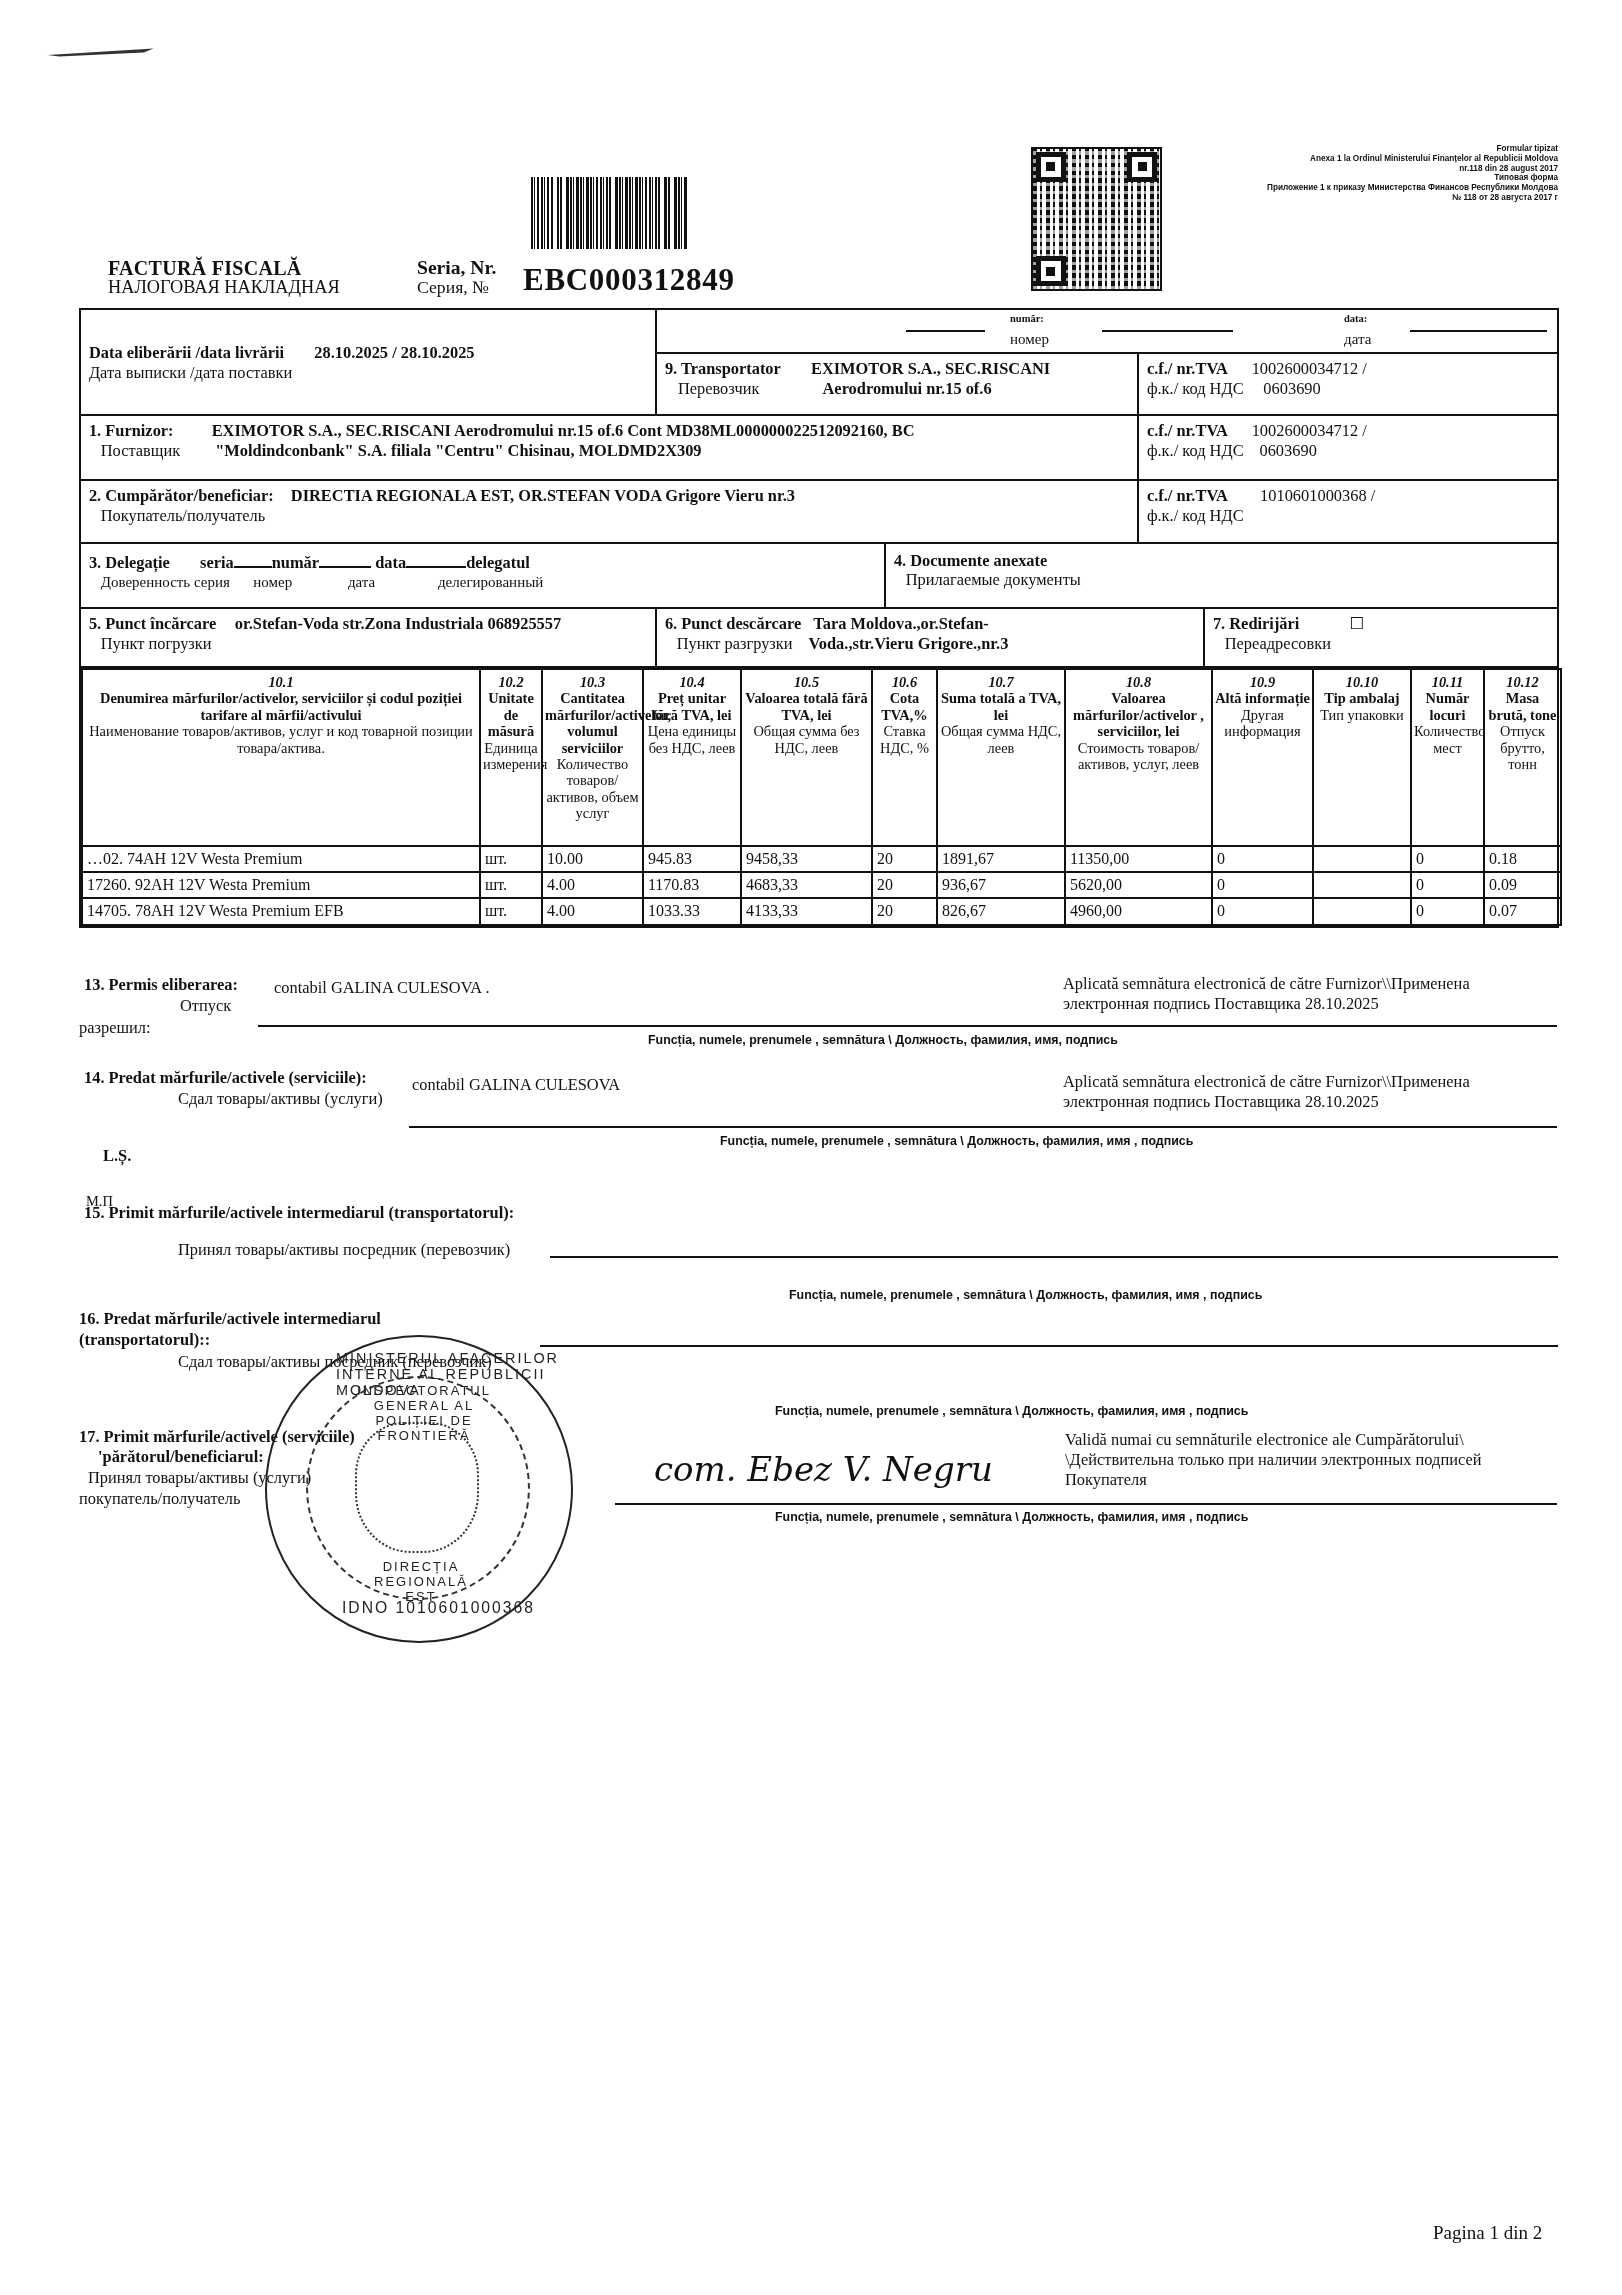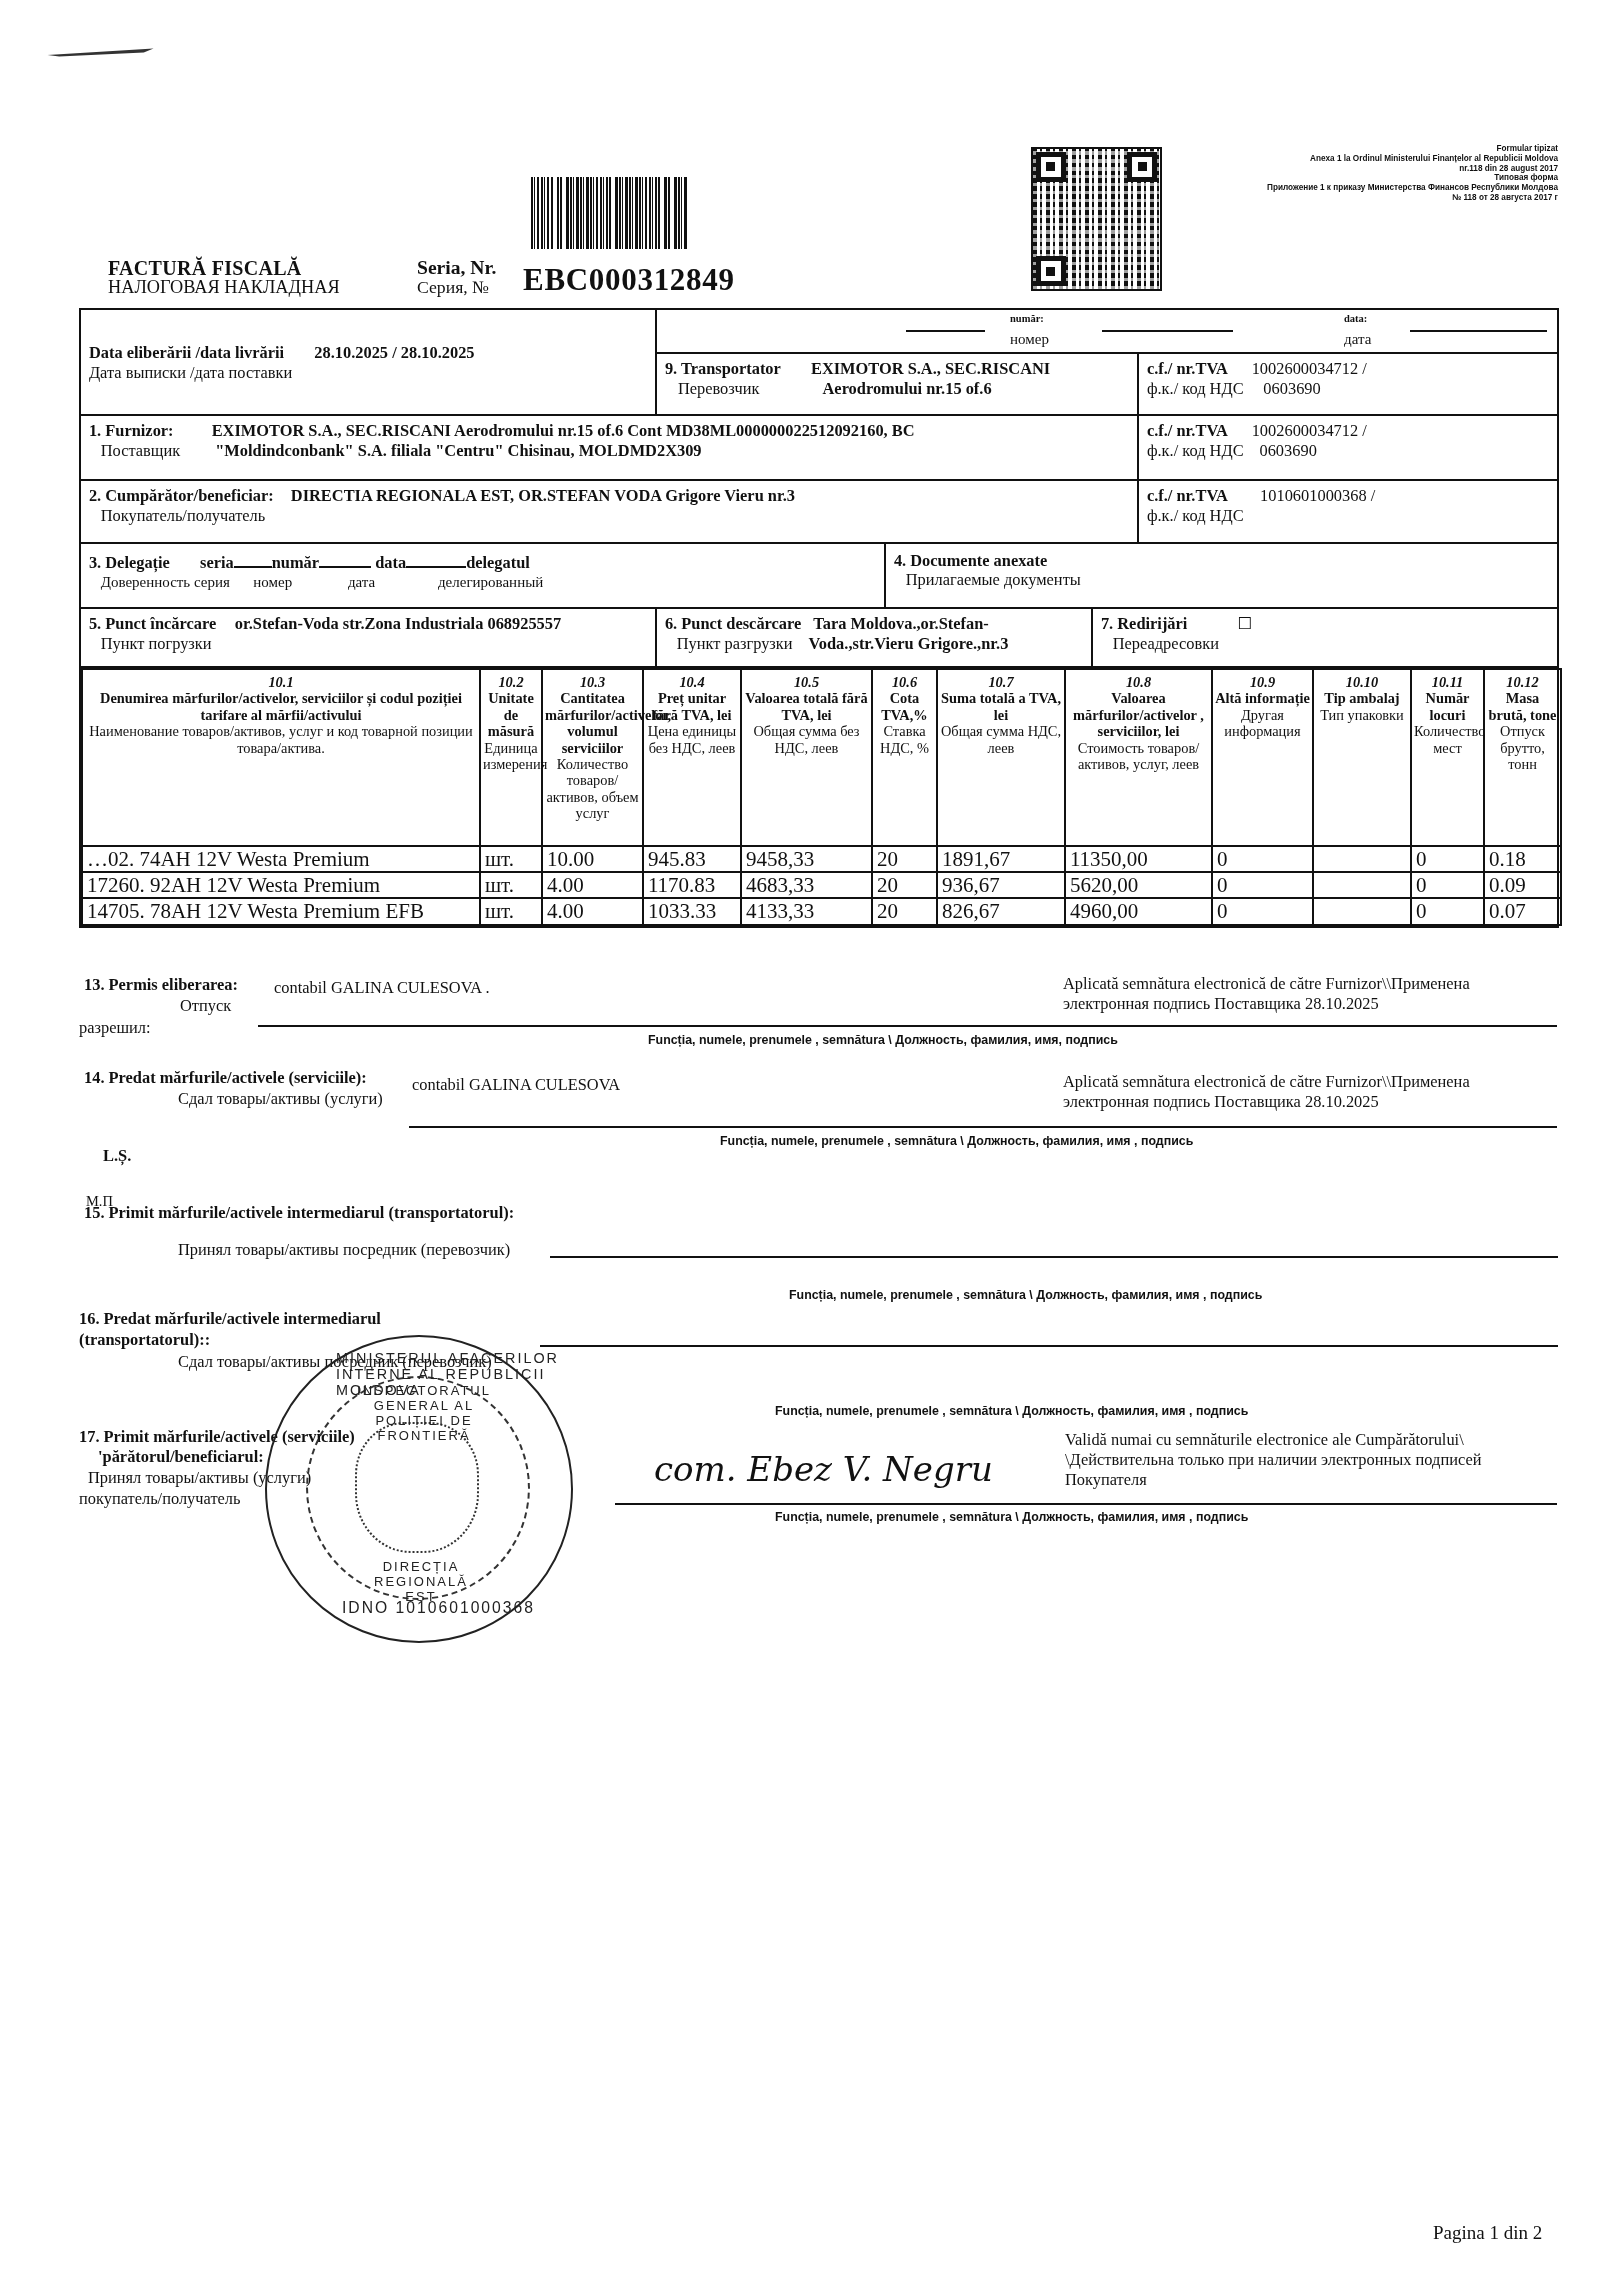--- a/index.html
+++ b/index.html
@@ -29,21 +29,21 @@
   .cell { padding:5.2px 7.9px; font-size:16.4px; line-height:19.6px; position:relative; }
   .vr { border-right:2px solid #111; }
   .lbl { font-weight:bold; }
   .uline { display:inline-block; border-bottom:2px solid #111; height:14.4px; vertical-align:baseline; }
   
   table.goods { border-collapse:collapse; width:100%; table-layout:fixed; }
   table.goods th, table.goods td { border:2px solid #111; font-size:14.4px; line-height:16.4px; }
   table.goods th { font-weight:normal; vertical-align:top; text-align:center; padding:3.9px 2px; }
   table.goods th .num { font-weight:bold; display:block;font-style:italic; }
   table.goods th .rot { font-weight:bold; }
-  table.goods td { font-size:21px; padding:3.9px 3.9px; height:18px; }
+  table.goods td { font-size:16px; padding:3.9px 3.9px; height:18px; }
   .r { text-align:left; } .c { text-align:center; }
   
   .sec { position:absolute; font-size:16.4px; line-height:20px; }
   .hline { position:absolute; height:2px; background:#111; }
   .caption { position:absolute; font-size:12.4px; font-weight:bold; font-family:"Liberation Sans", sans-serif; }
   .stamp { position:absolute; left:265px; top:1335px; width:308px; height:308px; border-radius:50%; border:2.6px solid #222; }
   .stamp .inner { position:absolute; left:39px; top:39px; width:224px; height:224px; border-radius:50%; border:2px dashed #333; }
   .stamp .core { position:absolute; left:88px; top:85px; width:124px; height:131px; border:2px dotted #333; border-radius:40% 40% 45% 45%; }
   .stamp-text { position:absolute; font-family:"Liberation Sans", sans-serif; font-size:15.7px; letter-spacing:2px; color:#222; }
   .signature { position:absolute; font-family:"DejaVu Serif", serif; font-style:italic; font-size:34px; color:#111; }
@@ -162,21 +162,21 @@
       <div style="margin-left:11.8px">Прилагаемые документы</div>
     </div>
   </div>
 
   <div class="row" style="height:59px">
     <div class="cell vr" style="width:576px">
       <div><span class="lbl">5. Punct încărcare</span>
         <span class="lbl" style="margin-left:14.4px">or.Stefan-Voda str.Zona Industriala 068925557</span></div>
       <div style="margin-left:11.8px">Пункт погрузки</div>
     </div>
-    <div class="cell vr" style="width:436px">
+    <div class="cell vr" style="width:548px">
       <div><span class="lbl">6. Punct descărcare</span>
         <span class="lbl" style="margin-left:7.9px">Tara Moldova.,or.Stefan-</span></div>
       <div><span style="margin-left:11.8px">Пункт разгрузки</span>
         <span class="lbl" style="margin-left:11.8px">Voda.,str.Vieru Grigore.,nr.3</span></div>
     </div>
     <div class="cell" style="flex:1">
       <div><span class="lbl">7. Redirijări</span>
         <span style="margin-left:46px">☐</span></div>
       <div style="margin-left:11.8px">Переадресовки</div>
     </div>

